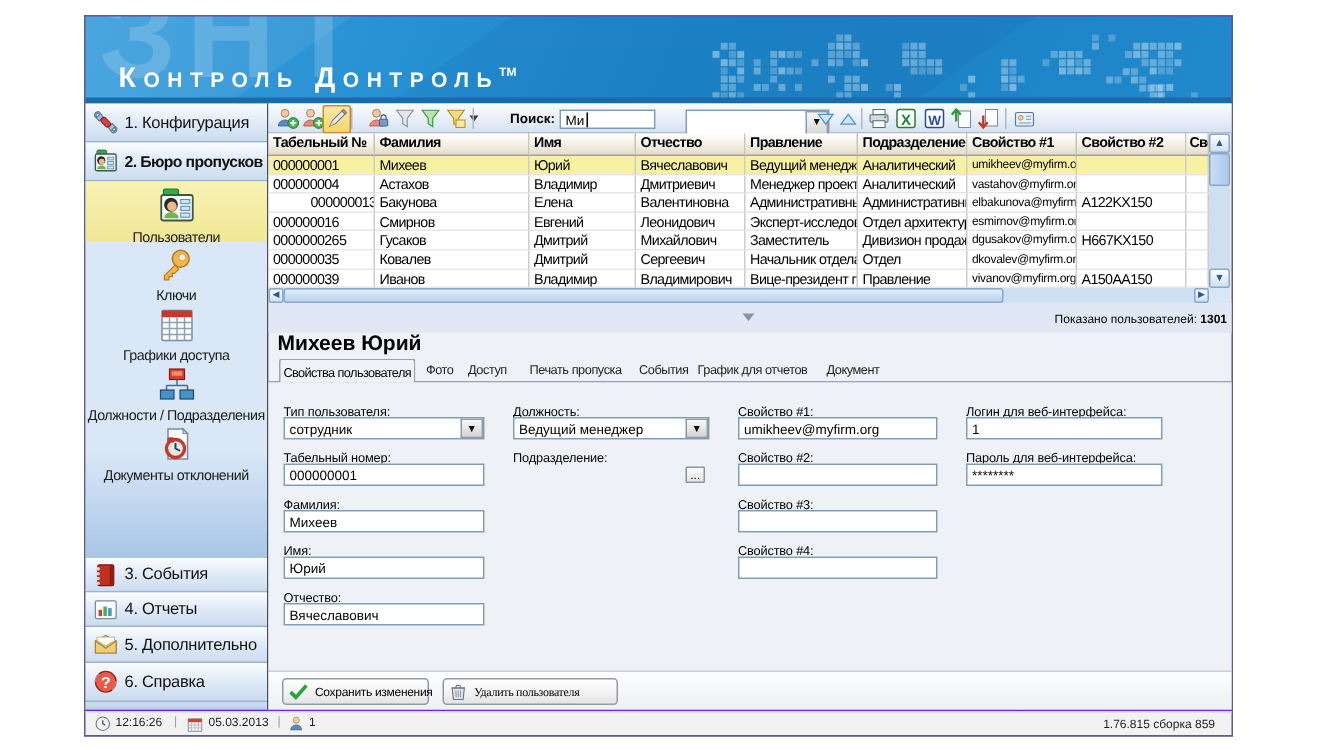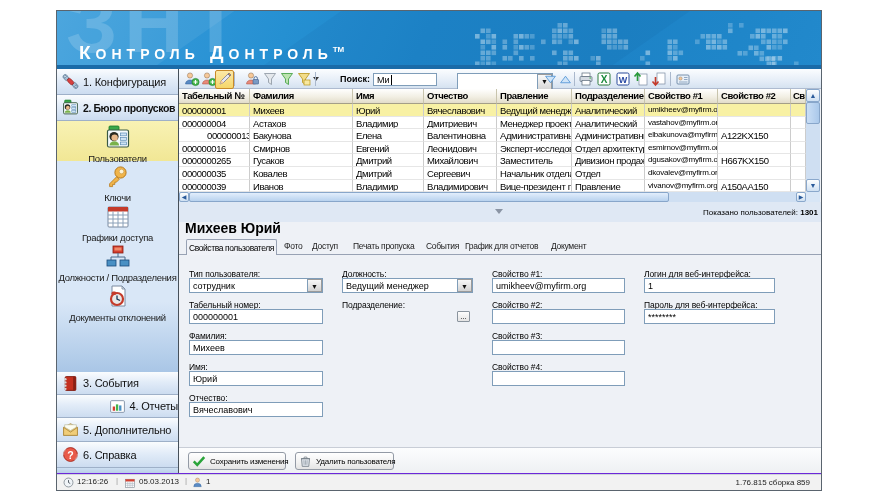--- a/index.html
+++ b/index.html
@@ -302,21 +302,21 @@
             <rect x="10.5" y="1.5" width="2.5" height="13" fill="#8a2015"></rect>
             <g fill="#d8d8d8">
               <circle cx="3.2" cy="4" r="1.1"></circle>
               <circle cx="3.2" cy="7" r="1.1"></circle>
               <circle cx="3.2" cy="10" r="1.1"></circle>
               <circle cx="3.2" cy="13" r="1.1"></circle>
             </g>
           </svg>
       <span>3. События</span>
     </div>
-    <div class="cat" style="height:23px;justify-content:flex-end;">
+    <div class="cat" style="height:23px;">
       <svg class="ci" viewBox="0 0 16 16">
             <rect x="1.5" y="2.5" width="13" height="11" rx="1" fill="#fff" stroke="#7a8aa0" stroke-width="0.8"></rect>
             <rect x="3.5" y="8" width="2.2" height="4" fill="#d44030"></rect>
             <rect x="6.5" y="6" width="2.2" height="6" fill="#44b549"></rect>
             <rect x="9.5" y="7" width="2.2" height="5" fill="#4a90c4"></rect>
           </svg>
       <span>4. Отчеты</span>
     </div>
     <div class="cat" style="height:24px;">
       <svg class="ci" viewBox="0 0 16 16">
@@ -556,21 +556,21 @@
 <div class="inp" style="left:313px;top:116px;width:133px;"></div>
 <div class="lbl" style="left:465px;top:14px;">Логин для веб-интерфейса:</div>
 <div class="inp" style="left:465px;top:23px;width:131px;">1</div>
 <div class="lbl" style="left:465px;top:45px;">Пароль для веб-интерфейса:</div>
 <div class="inp" style="left:465px;top:54px;width:131px;">********</div>
 </div>
     <div id="btnbar"></div>
     <div class="btn" style="left:9px; top:383px; width:98px;"><svg width="14" height="14" viewBox="0 0 16 16" style="margin-right:4px;">
             <path d="M2 8.5 L6 12.5 L14 3.5" fill="none" stroke="#2aa43a" stroke-width="2.8"></path>
           </svg>Сохранить изменения</div>
-    <div class="btn" style="left:116px; top:383px; width:99px;"><svg width="13" height="13" viewBox="0 0 16 16" style="margin-right:4px;">
+    <div class="btn" style="left:116px; top:383px; width:117px;font-family:Liberation Serif, serif;"><svg width="13" height="13" viewBox="0 0 16 16" style="margin-right:4px;">
             <path d="M3 4.5 L13 4.5 L12 14 L4 14 Z" fill="#dfe4ea" stroke="#6a747e" stroke-width="0.9"></path>
             <path d="M2.5 4.5 L13.5 4.5 M6 4 L6.5 2.5 L9.5 2.5 L10 4" fill="none" stroke="#6a747e" stroke-width="0.9"></path>
             <path d="M6 6.5 L6.3 12 M8 6.5 L8 12 M10 6.5 L9.7 12" stroke="#8a949e" stroke-width="0.8"></path>
           </svg>Удалить пользователя</div>
   </div>
   <div id="status">
     <svg style="position:absolute; left:6px; top:2px;" width="11" height="11" viewBox="0 0 16 16">
           <circle cx="8" cy="8" r="6.5" fill="#f0f4f8" stroke="#6a747e" stroke-width="1"></circle>
           <path d="M8 4.5 L8 8 L10.5 9.5" fill="none" stroke="#3a444e" stroke-width="1.2"></path>
         </svg>

